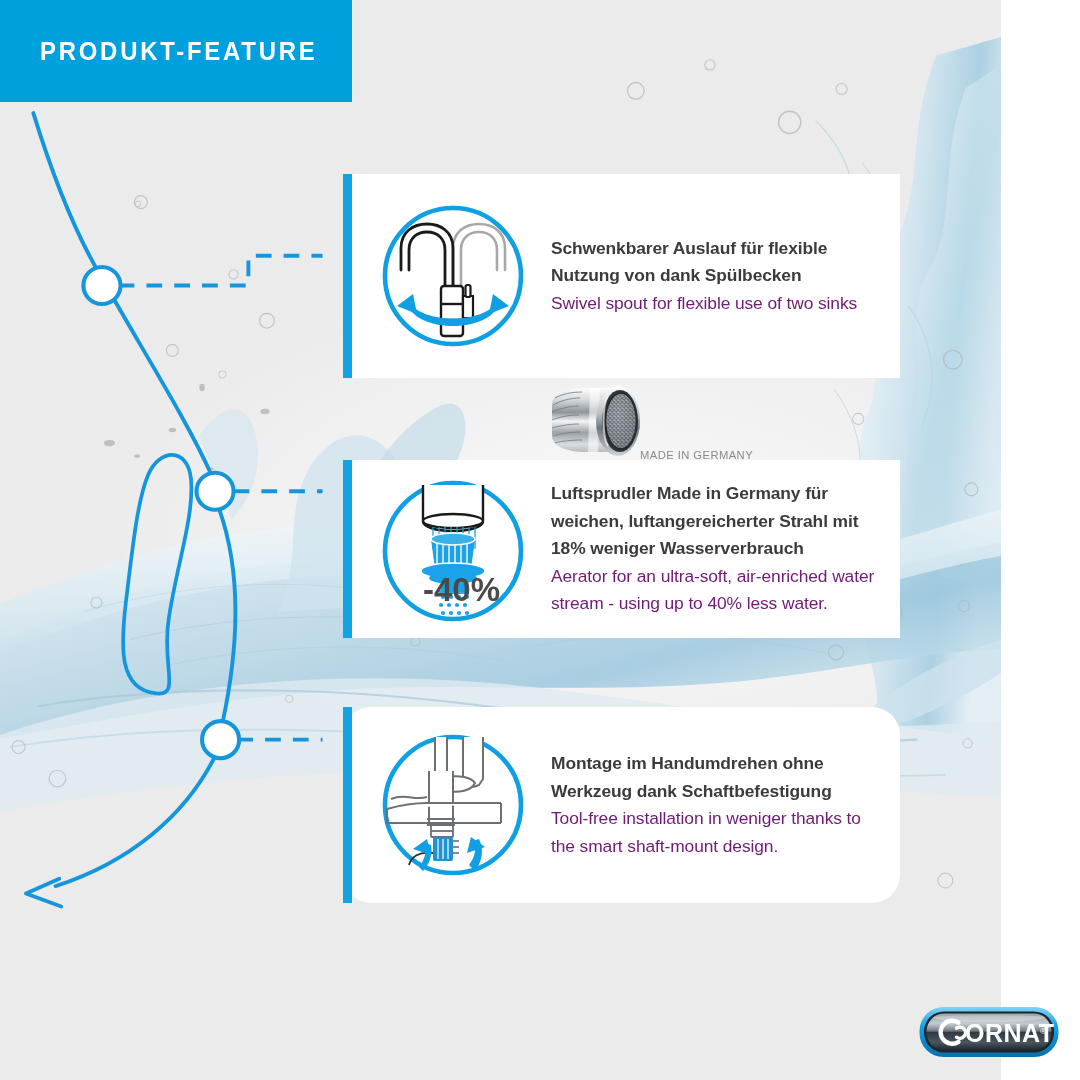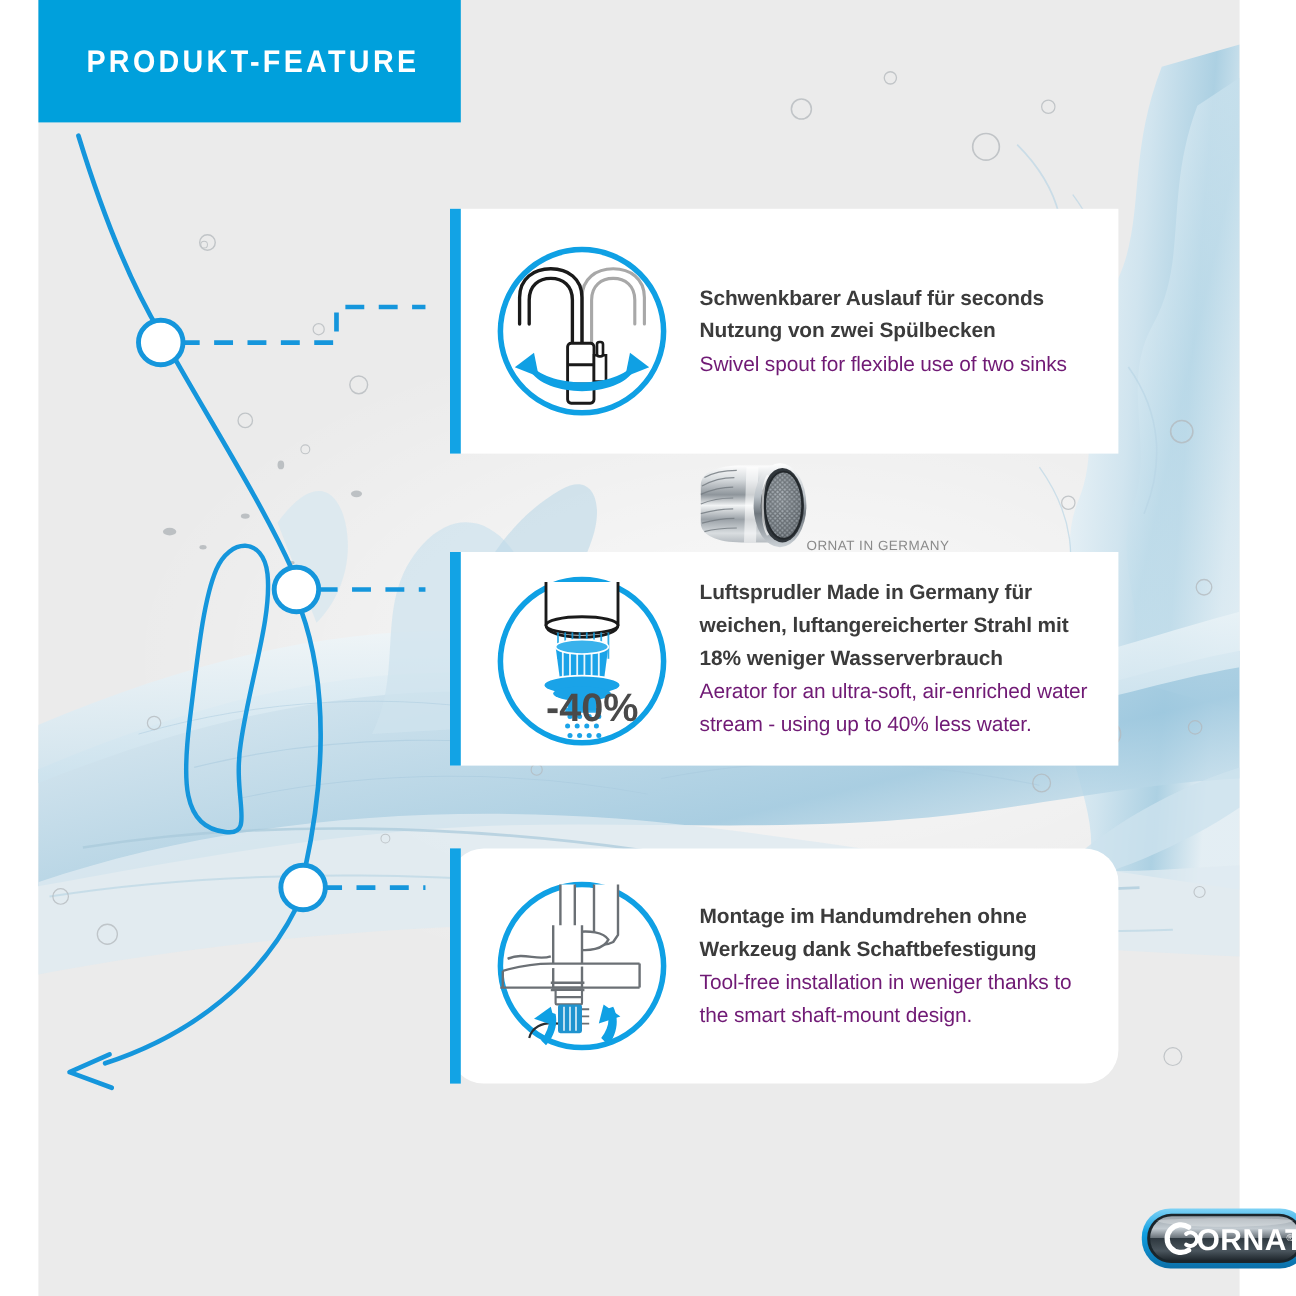--- a/index.html
+++ b/index.html
@@ -6,21 +6,20 @@
   * { box-sizing: border-box; margin: 0; padding: 0; }
   html, body {
     width: 1080px; height: 1080px;
     font-family: "Liberation Sans", sans-serif;
     overflow: hidden;
   }
   #stage {
     position: relative;
     width: 1001px; height: 1080px;
     background: #ebebeb;
-    margin-left: 32px;
   }
 
   
   .splash-layer {
     position: absolute; inset: 0;
     z-index: 0; pointer-events: none;
   }
 
   
   .header-banner {
@@ -294,21 +293,21 @@
 
         <g fill="#0fa0e4">
           <path d="M30 100 C 44 122, 104 122, 118 100
                    L118 106 C 104 130, 44 130, 30 106 Z"></path>
           <path d="M34 92 L18 104 L38 112 Z"></path>
           <path d="M114 92 L130 104 L110 112 Z"></path>
         </g>
       </svg>
     </div>
     <div class="card-text">
-      <div class="card-head">Schwenkbarer Auslauf für seconds Nutzung von zwei Spülbecken</div>
+      <div class="card-head">Schwenkbarer Auslauf für flexible Nutzung von dank Spülbecken</div>
       <div class="card-sub">Swivel spout for flexible use of two sinks</div>
     </div>
   </div>
 
   <svg class="aerator-photo" viewBox="0 0 112 78">
     <defs>
       <linearGradient id="chrome" x1="0" y1="0" x2="0" y2="1">
         <stop offset="0%" stop-color="#fdfdfd"></stop>
         <stop offset="18%" stop-color="#d7dbde"></stop>
         <stop offset="38%" stop-color="#8e959b"></stop>
@@ -350,21 +349,21 @@
 
     <ellipse cx="76" cy="39" rx="22" ry="35" fill="url(#chromeRing)"></ellipse>
     <ellipse cx="78" cy="39" rx="18" ry="31" fill="#30363b"></ellipse>
 
     <ellipse cx="79" cy="39" rx="15.5" ry="28" fill="url(#meshpat)"></ellipse>
     <ellipse cx="79" cy="39" rx="15.5" ry="28" fill="url(#meshg)" opacity="0.35"></ellipse>
     <ellipse cx="79" cy="39" rx="15.5" ry="28" fill="none" stroke="#22272b" stroke-width="1.6"></ellipse>
 
     <path d="M66 14 C 60 24, 60 54, 66 64" fill="none" stroke="#ffffff" stroke-width="2" opacity="0.65"></path>
   </svg>
-  <div class="made-in-germany">ORNAT IN GERMANY</div>
+  <div class="made-in-germany">MADE IN GERMANY</div>
 
   <div class="card" id="card-2">
     <div class="card-bar" style="background: rgb(18, 163, 229);"></div>
     <div class="card-icon">
       <svg viewBox="0 0 148 148" width="148" height="148">
         <circle cx="74" cy="74" r="68" fill="none" stroke="#0fa0e4" stroke-width="4.6"></circle>
 
         <g stroke="#1a1a1a" fill="#ffffff" stroke-width="2.4">
           <path d="M44 8 L44 44 C44 50, 57 54, 74 54 C91 54, 104 50, 104 44 L104 8"></path>
           <ellipse cx="74" cy="44" rx="30" ry="7"></ellipse>

